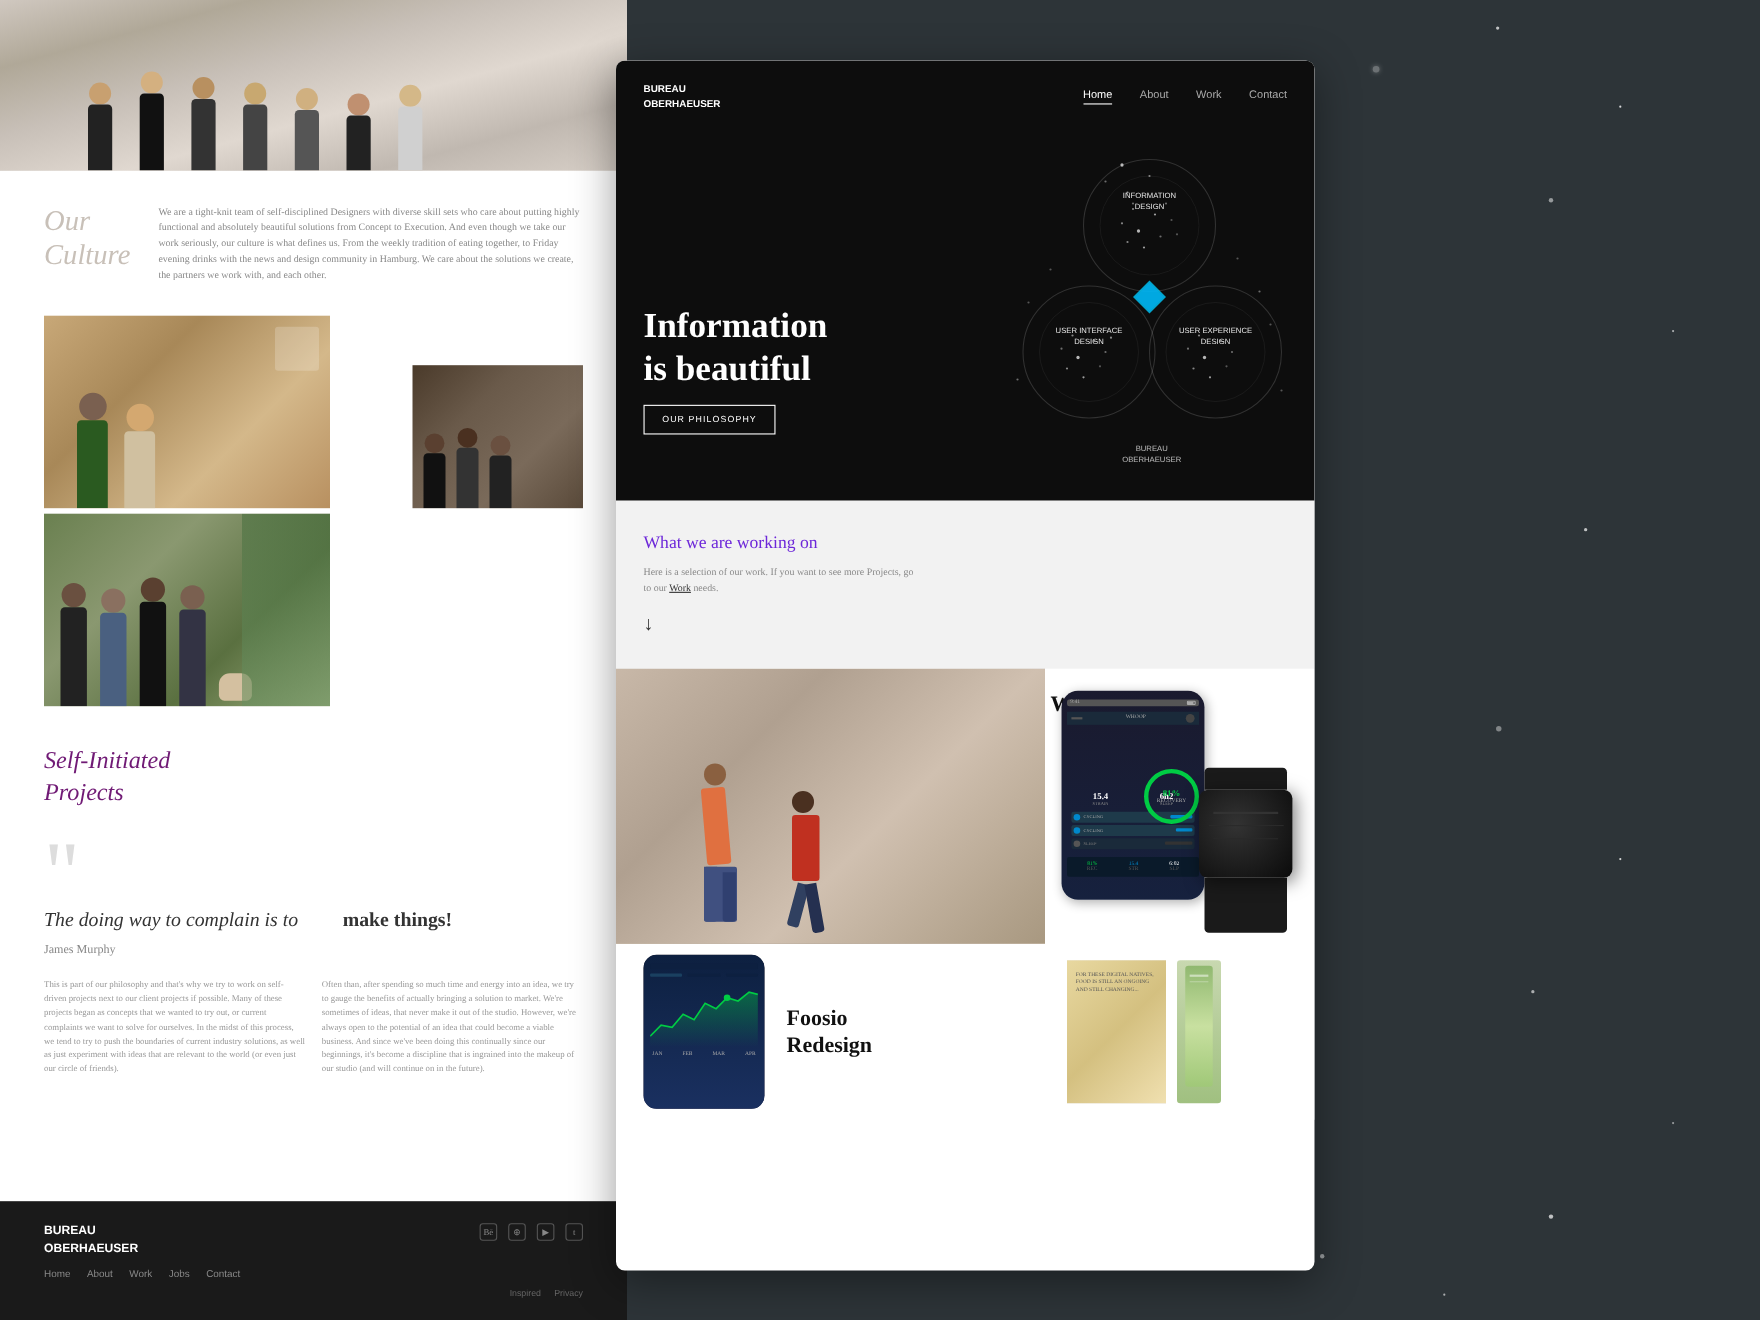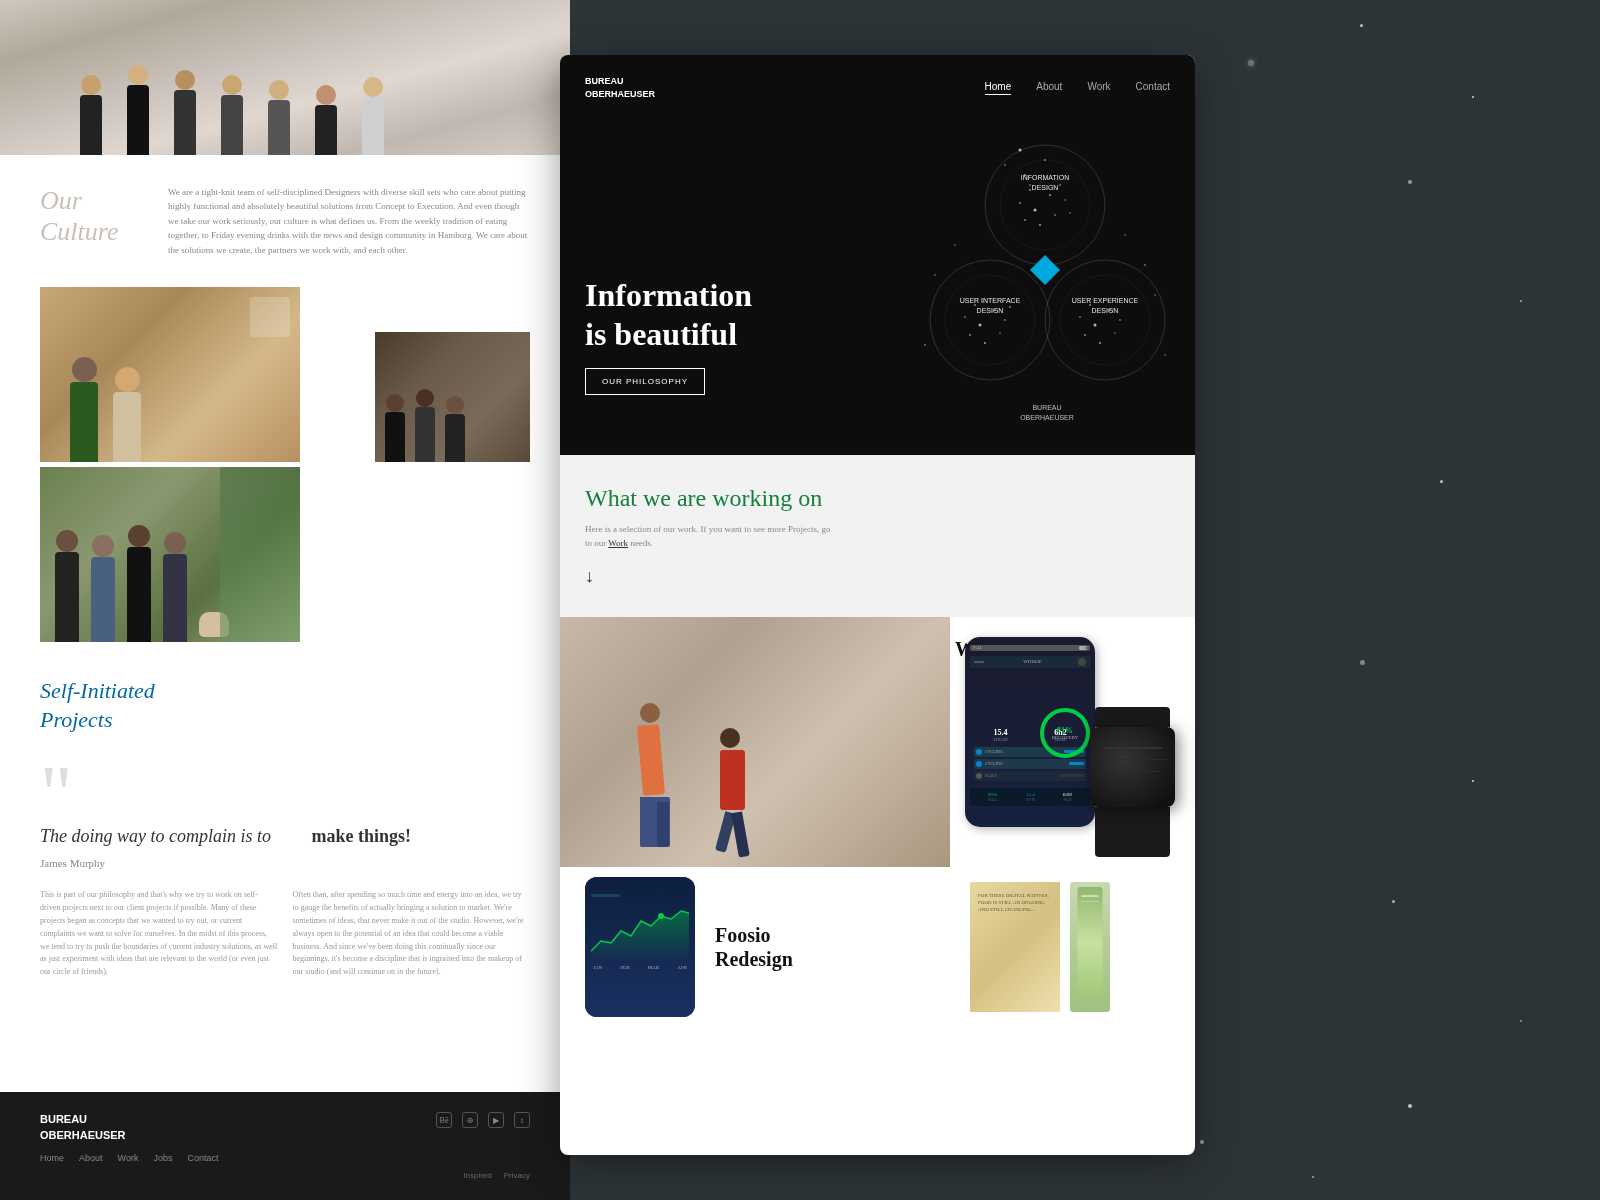--- a/index.html
+++ b/index.html
@@ -34,21 +34,21 @@
       height: 1200px;
       background: #fff;
       z-index: 2;
       overflow: hidden;
     }
 
     
     .culture-section {
       padding: 30px 40px;
       display: flex;
-      gap: 28px;
+      gap: 4px;
     }
     .culture-title {
       font-size: 26px;
       color: #c8c0b8;
       font-style: italic;
       font-family: Georgia, serif;
       line-height: 1.2;
       min-width: 100px;
     }
     .culture-text {
@@ -57,21 +57,21 @@
       line-height: 1.6;
       flex: 1;
     }
 
     
     .self-initiated {
       padding: 35px 40px 20px;
     }
     .self-initiated-title {
       font-size: 22px;
-      color: #0369a1;
+      color: #701a75;
       font-style: italic;
       font-family: Georgia, serif;
       line-height: 1.3;
       margin-bottom: 20px;
     }
 
     .quote-section {
       padding: 0 40px;
     }
     .quote-mark {
@@ -268,23 +268,23 @@
       width: 300px;
       height: 340px;
     }
 
     
     .working-on-section {
       background: #f2f2f2;
       padding: 30px 25px;
     }
     .working-on-title {
-      font-size: 24px;
+      font-size: 16px;
       font-family: Georgia, serif;
-      color: #15803d;
+      color: #6d28d9;
       margin-bottom: 10px;
     }
     .working-on-text {
       font-size: 9px;
       color: #888;
       line-height: 1.6;
       max-width: 250px;
     }
     .working-on-text a {
       color: #333;

